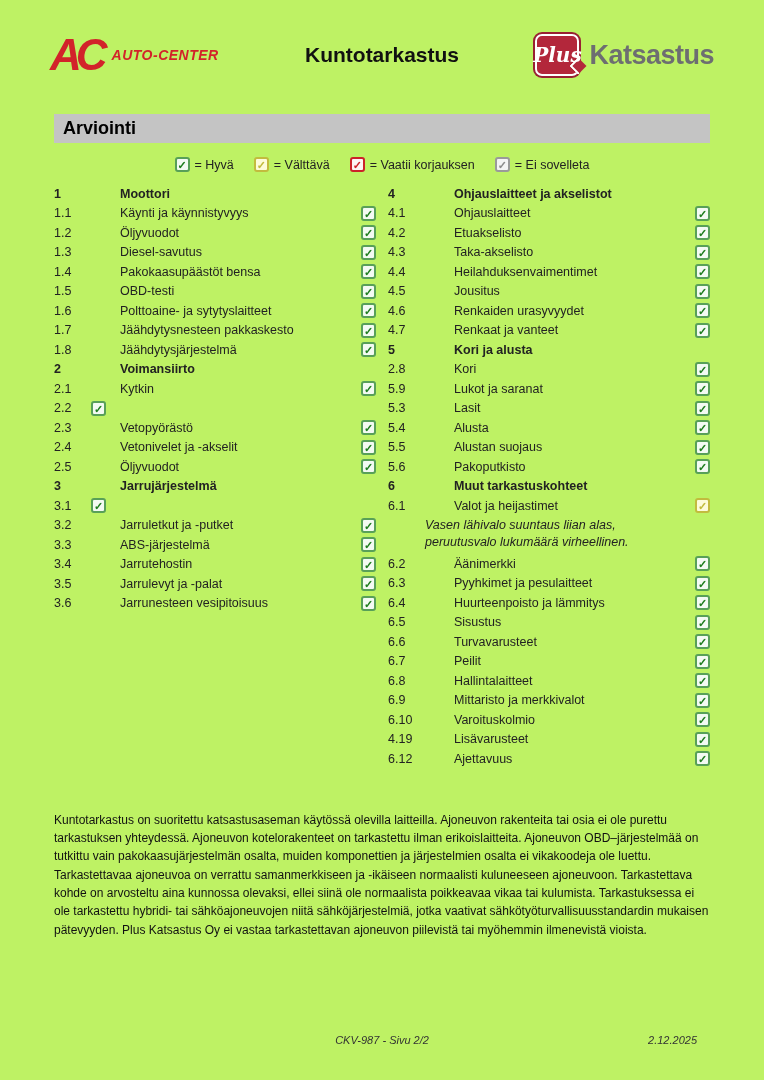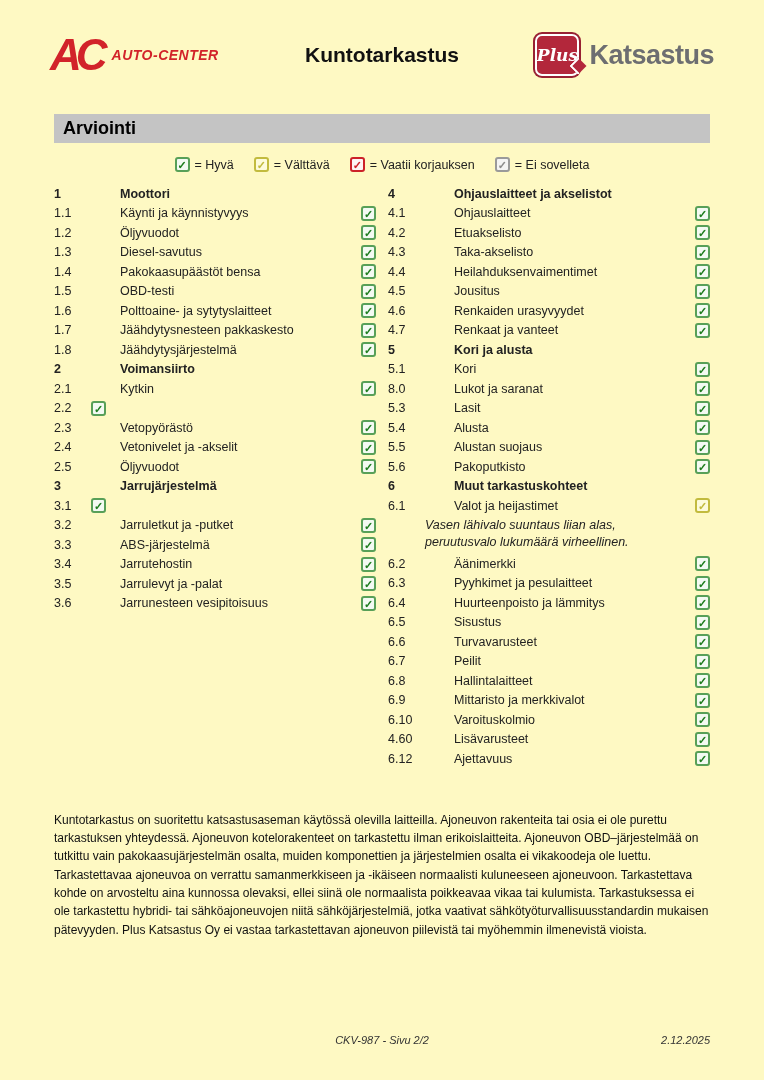--- a/index.html
+++ b/index.html
@@ -1,30 +1,30 @@
 <!DOCTYPE html>
 <html><head>
 <meta charset="utf-8">
 <style>
   * { margin:0; padding:0; box-sizing:border-box; }
   html,body { background:#fff; }
   body { font-family:"Liberation Sans", sans-serif; color:#222; }
-  .page { position:relative; width:764px; height:1080px; background:#fef9c3; overflow:hidden; }
+  .page { position:relative; width:764px; height:1080px; background:#bef264; overflow:hidden; }
 
   
   .hdr { display:flex; align-items:center; justify-content:space-between; padding:32px 50px 0 50px; }
   .ac-logo { display:flex; align-items:center; width:200px; }
   .ac-mono { font-size:44px; font-weight:bold; font-style:italic; letter-spacing:-6px; line-height:1; }
   .ac-text { font-size:14px; font-weight:bold; font-style:italic; margin-left:10px; letter-spacing:.5px; text-transform:uppercase; }
   .doc-title { font-size:21px; font-weight:bold; color:#111; }
   .pk-logo { display:flex; align-items:center; width:200px; justify-content:flex-end; }
   .pk-badge { position:relative; width:48px; height:46px; border-radius:9px; display:flex; align-items:center; justify-content:center;
               box-shadow: inset 0 0 0 2px #fff; border:2px solid rgba(0,0,0,.15); }
   .pk-badge .tail { position:absolute; right:-5px; bottom:4px; width:12px; height:12px; transform:rotate(45deg); box-shadow: inset 2px -2px 0 0 #fff; }
-  .pk-badge-text { position:relative; z-index:2; color:#fff; font-size:17px; font-weight:bold; font-style:italic; font-family:"DejaVu Serif", serif; }
+  .pk-badge-text { position:relative; z-index:2; color:#fff; font-size:20px; font-weight:bold; font-style:italic; font-family:"DejaVu Serif", serif; }
   .pk-text { font-size:27px; font-weight:bold; margin-left:8px; letter-spacing:-.5px; }
 
   
   .bar { margin:36px 54px 0 54px; background:#c4c4c4; height:29px; display:flex; align-items:center; padding-left:9px; }
   .bar span { font-size:18px; font-weight:bold; color:#000; }
 
   
   .legend { display:flex; justify-content:center; align-items:center; gap:20px; margin-top:14px; font-size:12.5px; }
   .legend .entry { display:flex; align-items:center; gap:5px; }
 
@@ -39,21 +39,21 @@
   .row .label { flex:1; white-space:nowrap; overflow:hidden;padding-left:29px; }
   .row.header .num, .row.header .label { font-weight:bold; }
   .note { margin-left:37px; font-size:12.5px; font-style:italic; line-height:1.42; padding:1px 0 2px 0; max-width:265px; }
 
   
   .disclaimer { margin:42px 54px 0 54px; font-size:12px; line-height:1.53; color:#111; }
 
   
   .pfoot { position:absolute; left:0; right:0; bottom:30px; height:16px; font-size:11px; font-style:italic; color:#333; }
   .pfoot .mid { position:absolute; left:0; right:0; text-align:center; }
-  .pfoot .right { position:absolute; right:54px; }
+  .pfoot .right { position:absolute; right:67px; }
 </style>
 </head>
 <body>
 
 <div class="page">
 
   <div class="hdr">
     <div class="ac-logo">
       <span class="ac-mono" style="color: rgb(210, 35, 42);">AC</span>
       <span class="ac-text" style="color: rgb(210, 35, 42);">Auto-Center</span>
@@ -237,26 +237,26 @@
         <div class="row">
           <span class="num">4.7</span>
           <span class="label">Renkaat ja vanteet</span>
           <span class="check" style="border-color: rgb(88, 160, 88); color: rgb(31, 125, 31); background: rgb(243, 250, 243);">✓</span>
         </div>
         <div class="row header">
           <span class="num">5</span>
           <span class="label">Kori ja alusta</span>
         </div>
         <div class="row">
-          <span class="num">5.1</span>
+          <span class="num">2.8</span>
           <span class="label">Kori</span>
           <span class="check" style="border-color: rgb(88, 160, 88); color: rgb(31, 125, 31); background: rgb(243, 250, 243);">✓</span>
         </div>
         <div class="row">
-          <span class="num">8.0</span>
+          <span class="num">5.9</span>
           <span class="label">Lukot ja saranat</span>
           <span class="check" style="border-color: rgb(88, 160, 88); color: rgb(31, 125, 31); background: rgb(243, 250, 243);">✓</span>
         </div>
         <div class="row">
           <span class="num">5.3</span>
           <span class="label">Lasit</span>
           <span class="check" style="border-color: rgb(88, 160, 88); color: rgb(31, 125, 31); background: rgb(243, 250, 243);">✓</span>
         </div>
         <div class="row">
           <span class="num">5.4</span>
@@ -322,21 +322,21 @@
           <span class="num">6.9</span>
           <span class="label">Mittaristo ja merkkivalot</span>
           <span class="check" style="border-color: rgb(88, 160, 88); color: rgb(31, 125, 31); background: rgb(243, 250, 243);">✓</span>
         </div>
         <div class="row">
           <span class="num">6.10</span>
           <span class="label">Varoituskolmio</span>
           <span class="check" style="border-color: rgb(88, 160, 88); color: rgb(31, 125, 31); background: rgb(243, 250, 243);">✓</span>
         </div>
         <div class="row">
-          <span class="num">4.60</span>
+          <span class="num">4.19</span>
           <span class="label">Lisävarusteet</span>
           <span class="check" style="border-color: rgb(88, 160, 88); color: rgb(31, 125, 31); background: rgb(243, 250, 243);">✓</span>
         </div>
         <div class="row">
           <span class="num">6.12</span>
           <span class="label">Ajettavuus</span>
           <span class="check" style="border-color: rgb(88, 160, 88); color: rgb(31, 125, 31); background: rgb(243, 250, 243);">✓</span>
         </div>
       </div>
     </div>

